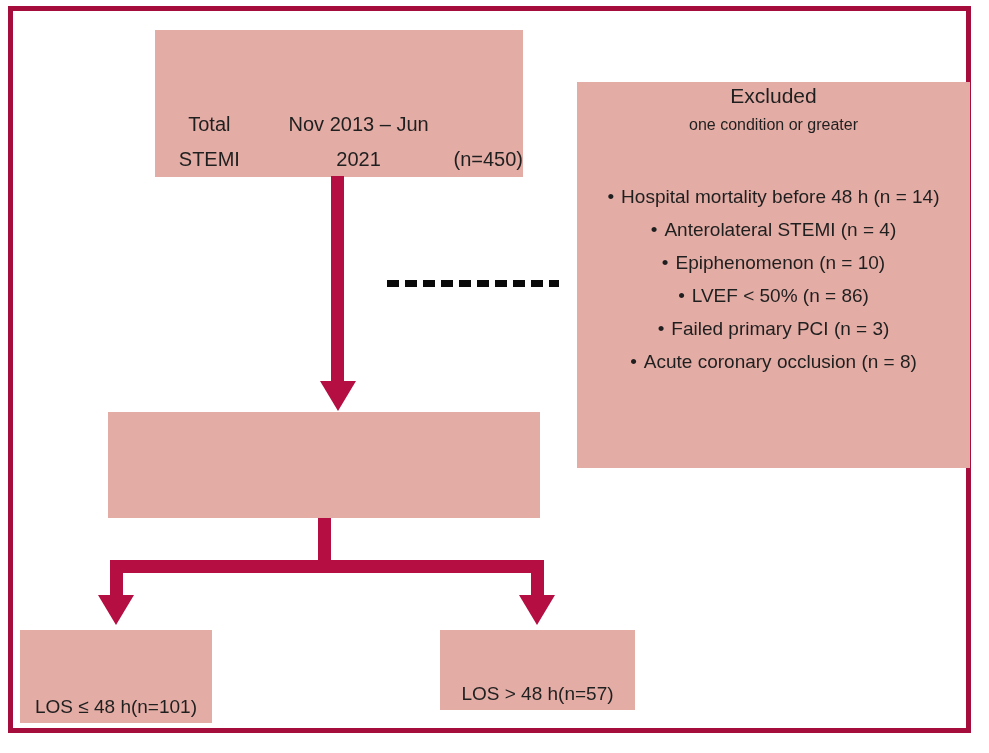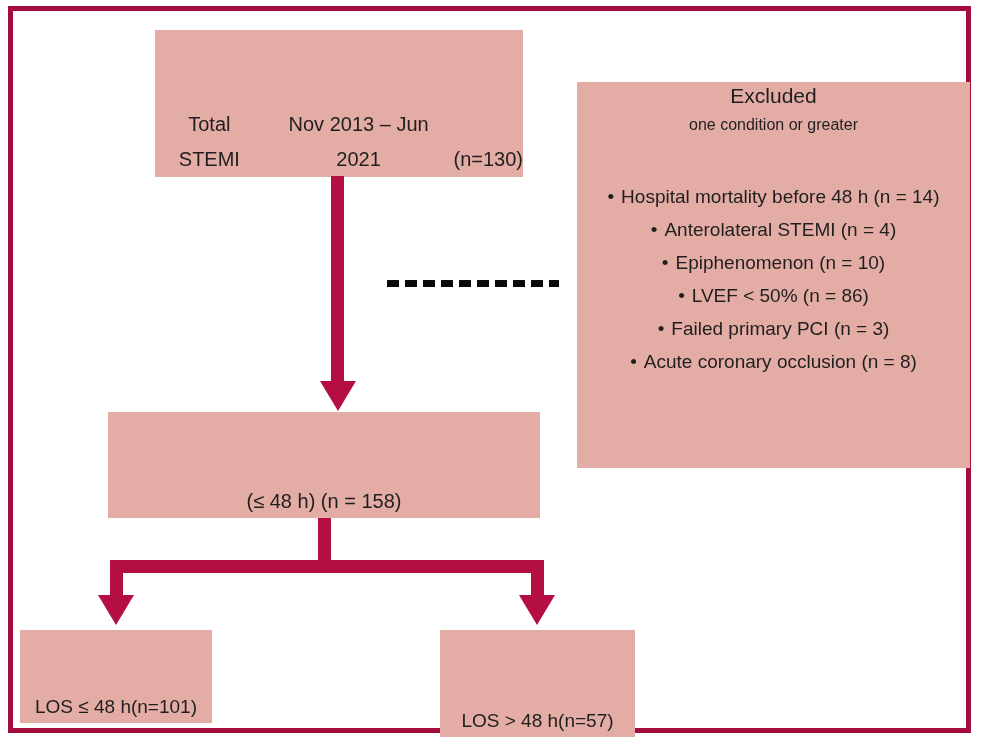--- a/index.html
+++ b/index.html
@@ -29,21 +29,21 @@
   .box {
     position: absolute;
     background: var(--box-fill);
     display: flex; flex-direction: row;
     align-items: flex-end; justify-content: center;
     text-align: center;
   }
   #box-total    { left: 155px; top: 30px;  width: 368px; height: 147px; font-size: 20px; line-height: 35px; }
   #box-eligible { left: 108px; top: 412px; width: 432px; height: 106px; font-size: 20px; line-height: 33px; }
   #box-los-short{ left: 20px;  top: 630px; width: 192px; height: 93px;  font-size: 19px; line-height: 33px; }
-  #box-los-long { left: 440px; top: 630px; width: 195px; height: 107px;  font-size: 19px; line-height: 33px; }
+  #box-los-long { left: 440px; top: 630px; width: 195px; height: 80px;  font-size: 19px; line-height: 33px; }
 
   #box-excluded {
     position: absolute;
     left: 577px; top: 82px; width: 393px; height: 386px;
     background: var(--box-fill);
     text-align: center;
   }
   .excl-title    { margin-top: 0; font-size: 21px; line-height: 28px; }
   .excl-subtitle { margin-top: 4px;  font-size: 16px; line-height: 22px; }
   .excl-list {
@@ -78,21 +78,21 @@
 </head>
 <body>
 
 <div class="canvas">
 
   <div class="frame"></div>
 
   <div class="box" id="box-total">
     <div>Total STEMI</div>
     <div>Nov 2013 – Jun 2021</div>
-    <div>(n=130)</div>
+    <div>(n=450)</div>
   </div>
 
   <div class="stem" id="stem-top"></div>
   <div class="head" id="head-top"></div>
 
   <div id="dashed-connector"></div>
 
   <div id="box-excluded">
     <div class="excl-title">Excluded</div>
     <div class="excl-subtitle">one condition or greater</div>
@@ -100,21 +100,20 @@
       <li class="excl-item"><span class="marker">•</span><span>Hospital mortality before 48 h (n = 14)</span></li>
       <li class="excl-item"><span class="marker">•</span><span>Anterolateral STEMI (n = 4)</span></li>
       <li class="excl-item"><span class="marker">•</span><span>Epiphenomenon (n = 10)</span></li>
       <li class="excl-item"><span class="marker">•</span><span>LVEF &lt; 50% (n = 86)</span></li>
       <li class="excl-item"><span class="marker">•</span><span>Failed primary PCI (n = 3)</span></li>
       <li class="excl-item"><span class="marker">•</span><span>Acute coronary occlusion (n = 8)</span></li>
     </ul>
   </div>
 
   <div class="box" id="box-eligible">
-    <div>(≤ 48 h) (n = 158)</div>
   </div>
 
   <div class="stem" id="stem-mid"></div>
   <div class="hbar" id="hbar"></div>
   <div class="stem" id="drop-left"></div>
   <div class="stem" id="drop-right"></div>
   <div class="head" id="head-left"></div>
   <div class="head" id="head-right"></div>
 
   <div class="box" id="box-los-short">

